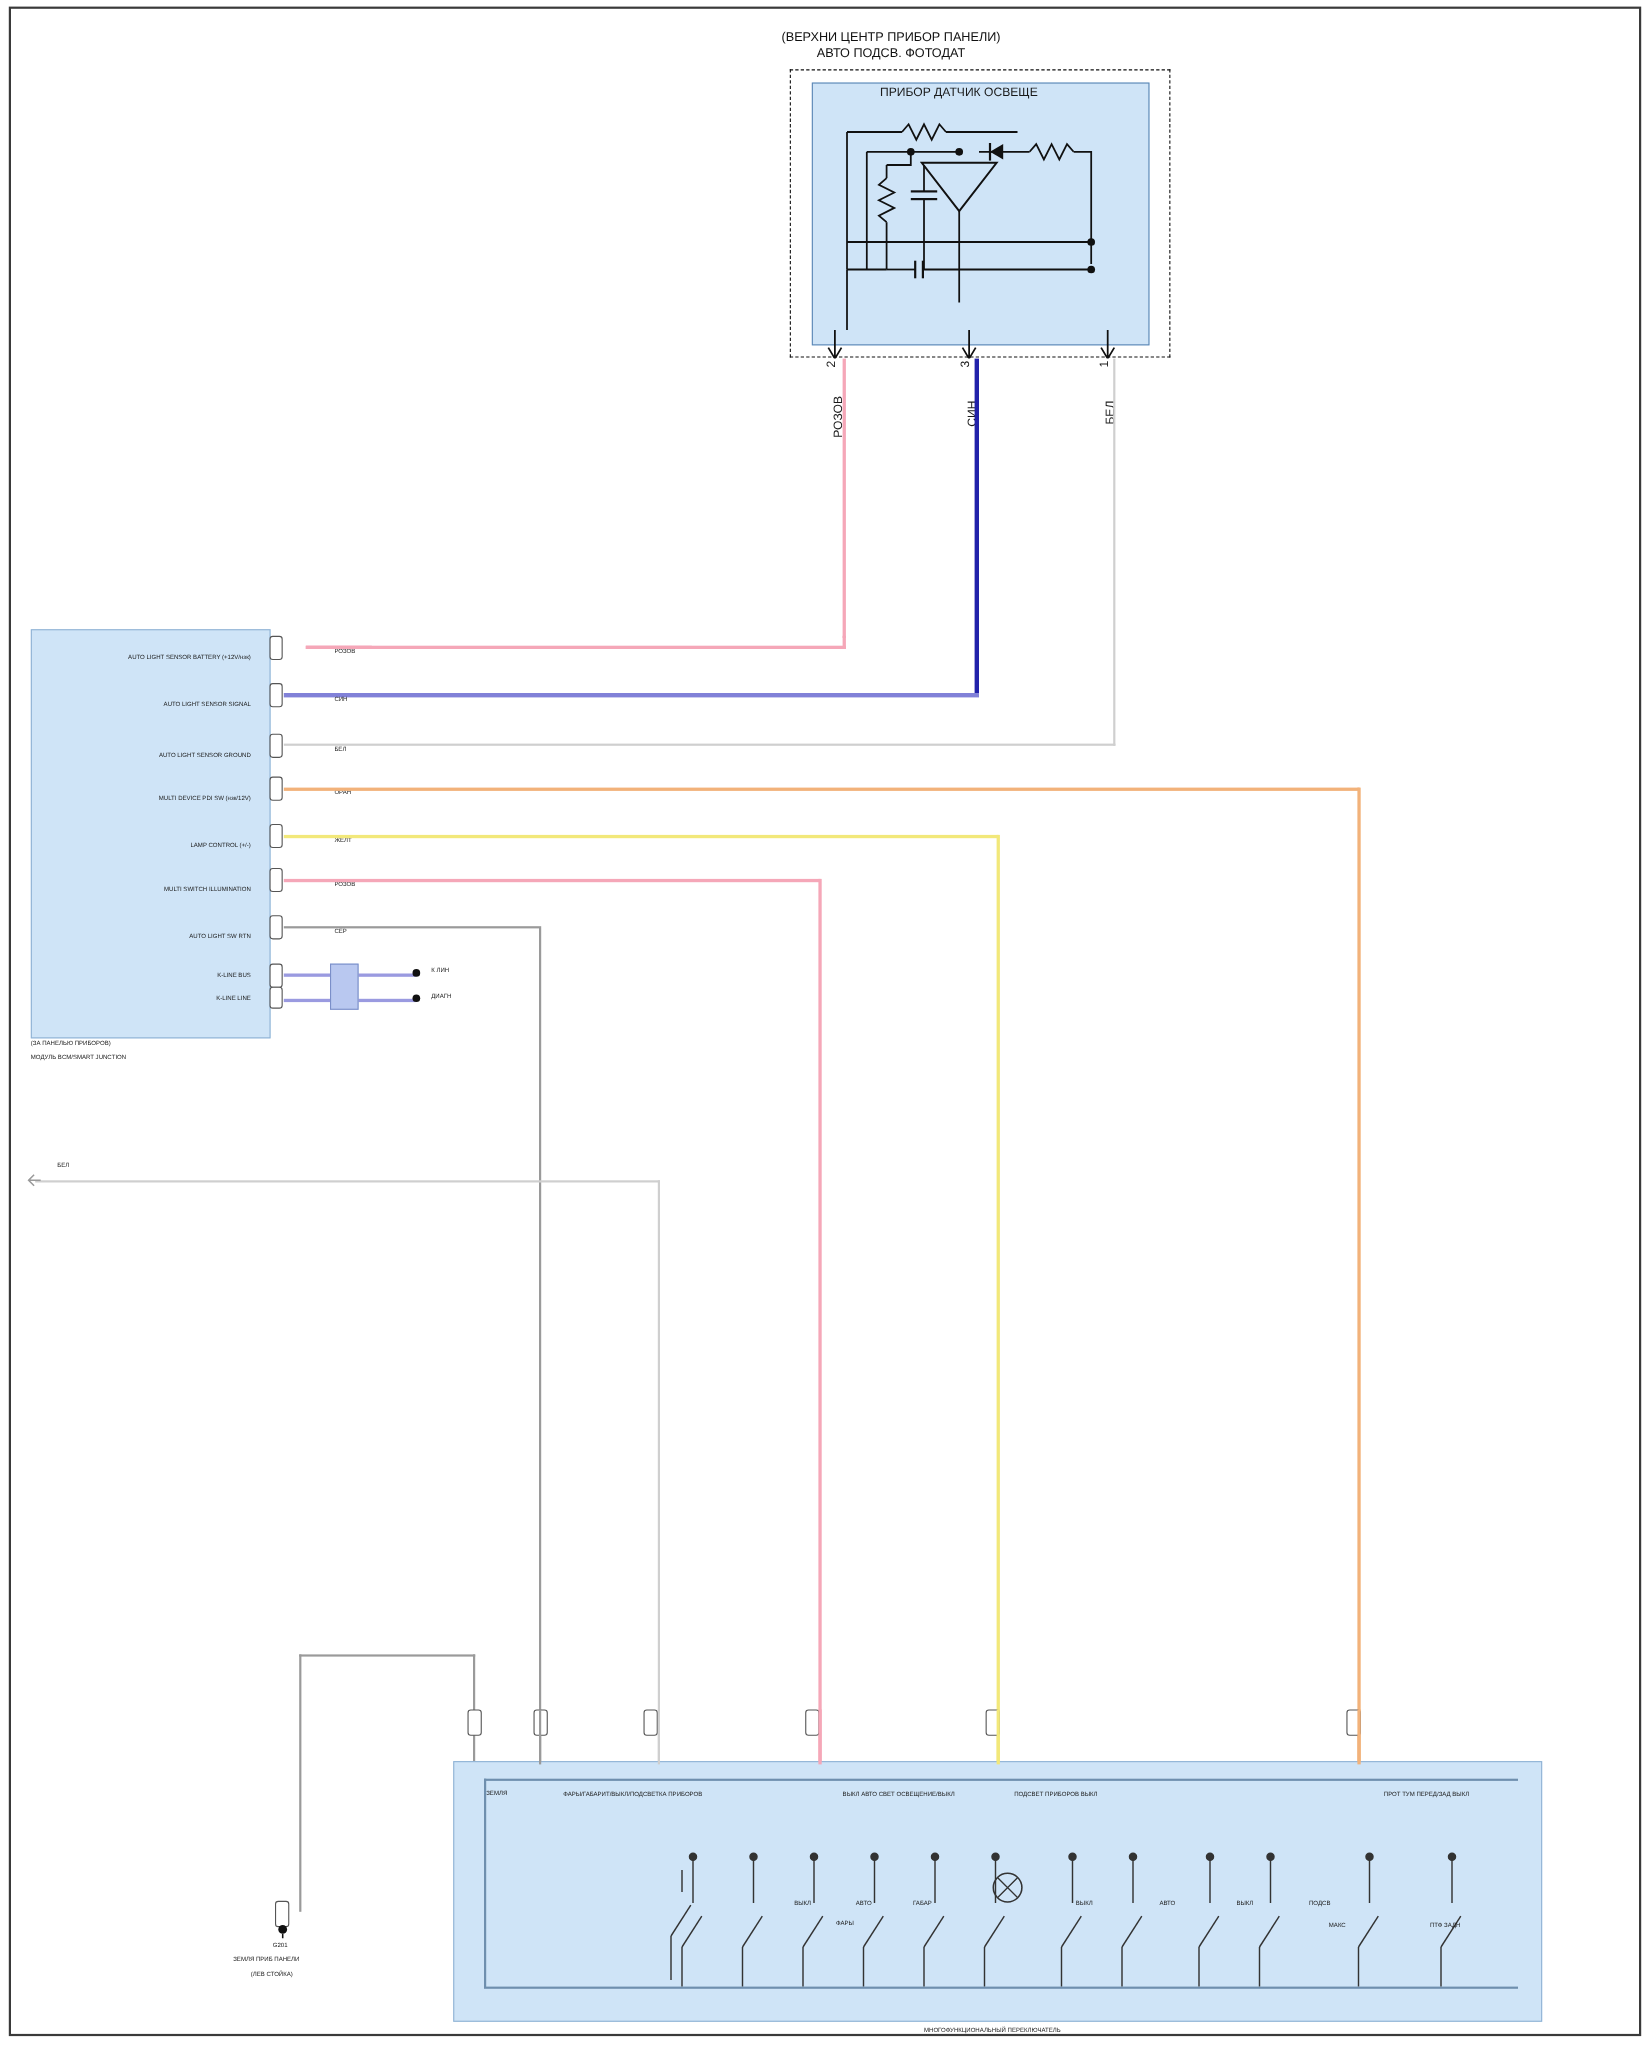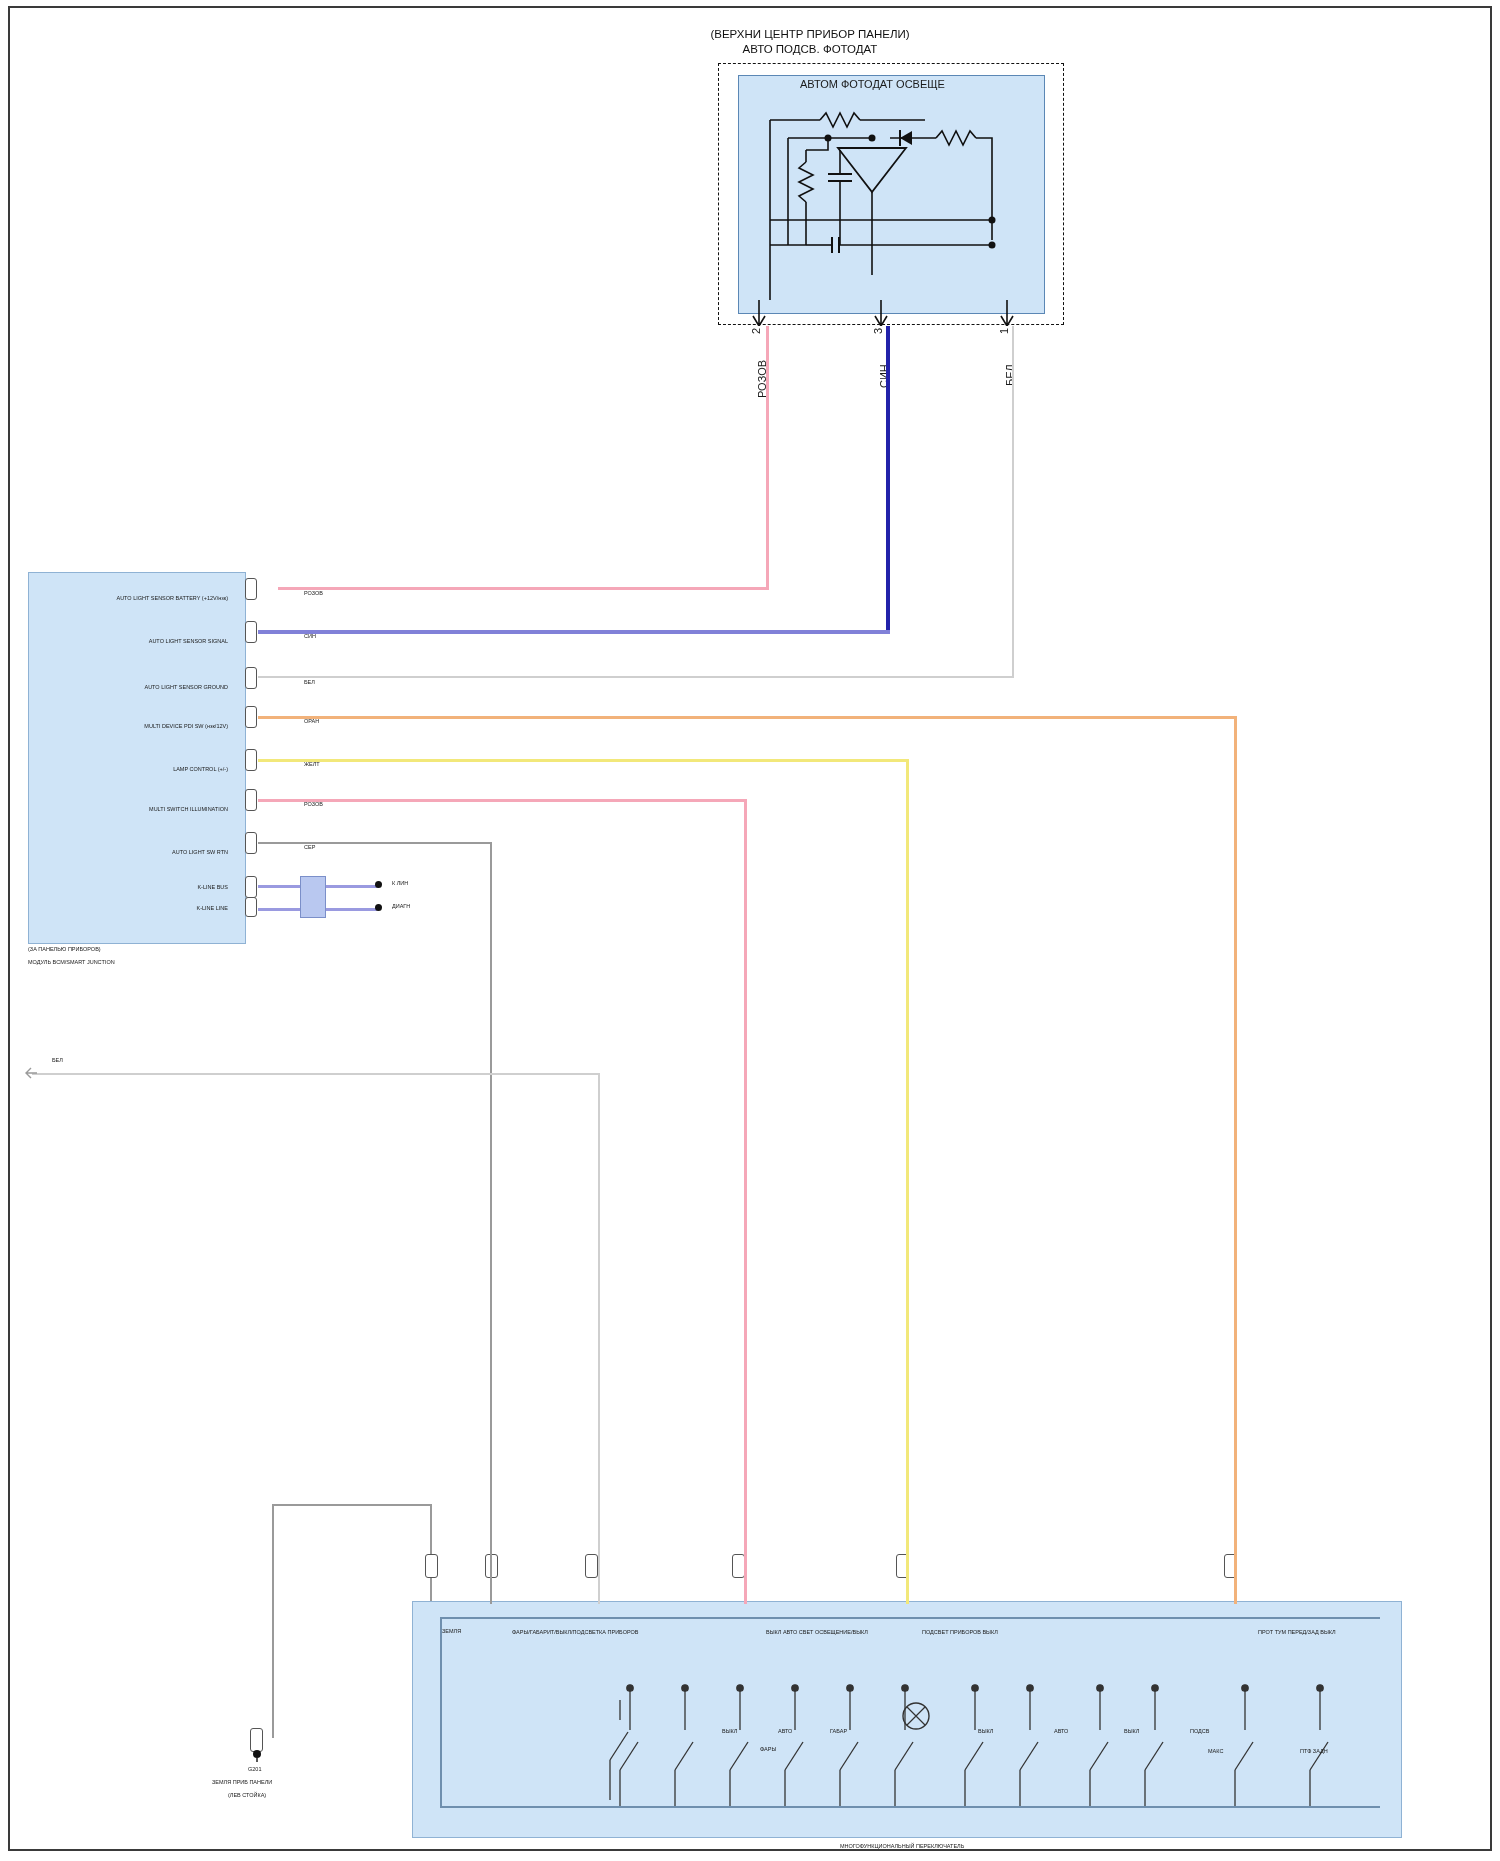--- a/index.html
+++ b/index.html
@@ -22,21 +22,21 @@
 <body>
 
 <div class="page">
   <div class="frame"></div>
 
   <div class="topttl" style="left:600px;top:28px;width:420px;text-align:center;">(ВЕРХНИ ЦЕНТР ПРИБОР ПАНЕЛИ)</div>
   <div class="topttl" style="left:600px;top:43px;width:420px;">АВТО ПОДСВ. ФОТОДАТ</div>
 
   <div class="dash" style="left:718px;top:63px;width:344px;height:260px;"></div>
   <div class="box-blue" style="left:738px;top:75px;width:305px;height:237px;"></div>
-  <div class="lbl" style="left:800px;top:78px;font-size:11px;">АВТОМ ФОТОДАТ ОСВЕЩЕ</div>
+  <div class="lbl" style="left:800px;top:78px;font-size:11px;">ПРИБОР ДАТЧИК ОСВЕЩЕ</div>
 
   <div style="position:absolute;left:760px;top:100px;">
     <svg width="270" height="200" viewBox="0 0 270 200">
 
       <path d="M10 20 L60 20" stroke="#111" fill="none" stroke-width="1.6"></path>
       <path d="M60 20 l6 -7 l7 14 l7 -14 l7 14 l7 -14 l6 7" stroke="#111" fill="none" stroke-width="1.6"></path>
       <path d="M100 20 L165 20" stroke="#111" fill="none" stroke-width="1.6"></path>
 
       <path d="M10 20 L10 145" stroke="#111" fill="none" stroke-width="1.6"></path>
 

